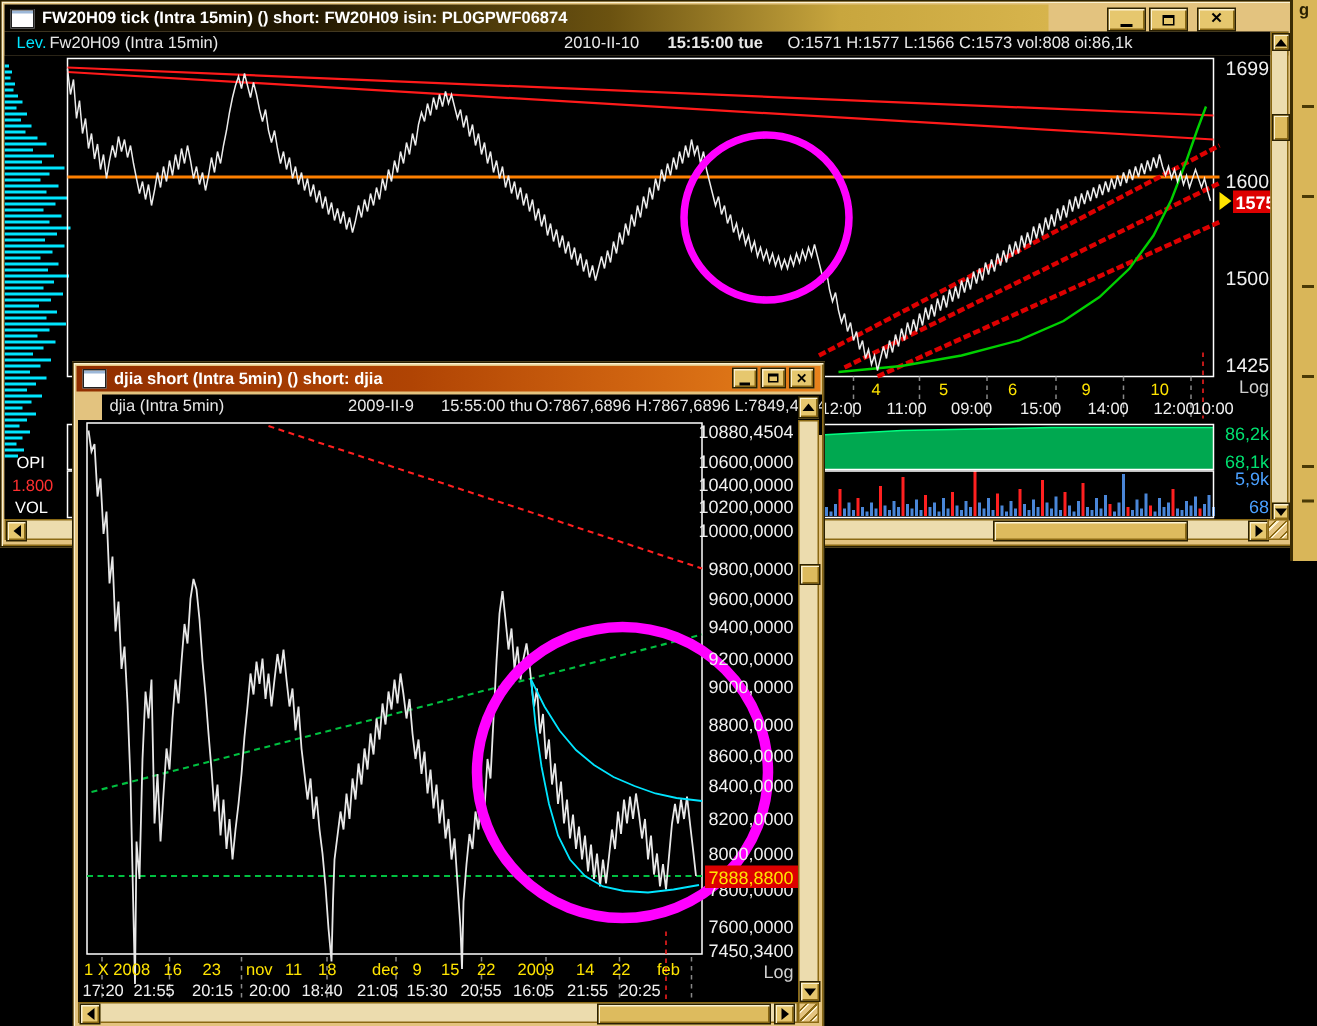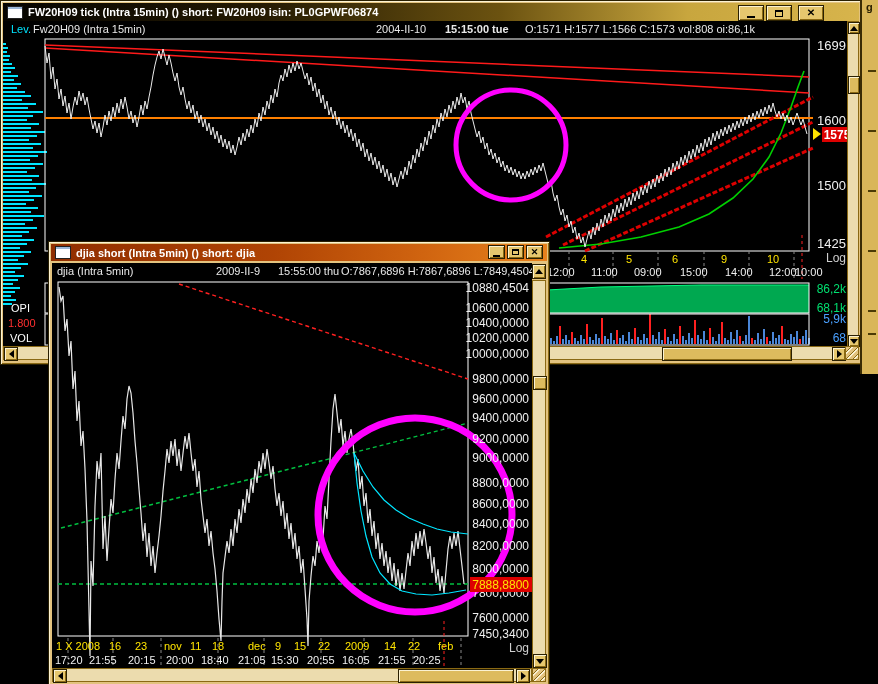--- a/index.html
+++ b/index.html
@@ -41,38 +41,38 @@
          border-left:2px solid #3a2c04;box-sizing:border-box;}
   #strip .stxt{position:absolute;left:4px;top:1px;color:#2a2002;font-size:11px;font-weight:bold;}
   .stick{position:absolute;right:2px;width:8px;height:2px;background:#4a3a06;}
 </style>
 </head>
 <body>
 
 <div id="screen">
 
   <div class="win" id="win-main" style="left:0;top:0;width:860px;height:363px;">
-    <div class="titlebar tb-main" style="left:2px;top:2px;width:856px;">
+    <div class="titlebar tb-main" style="left:2px;top:2px;width:696px;">
       <div class="winicon"></div>
       <div class="title-text">FW20H09 tick  (Intra 15min)   () short: FW20H09 isin: PL0GPWF06874</div>
     </div>
     <div class="btn3d" style="left:737px;top:4px;width:26px;height:16px;">
         <div class="g-min"></div>
       </div>
     <div class="btn3d" style="left:765px;top:4px;width:26px;height:16px;">
         <div class="g-max"></div>
       </div>
     <div class="btn3d" style="left:797px;top:4px;width:26px;height:16px;">
         <span class="g-x">✕</span>
       </div>
 
     <div class="hdr" style="left:2px;top:20px;width:856px;height:16px;">
       <span style="left:8px;color:#00e5ff;">Lev.</span>
       <span style="left:30px;">Fw20H09 (Intra 15min)</span>
-      <span style="left:373px;">2004-II-10</span>
+      <span style="left:373px;">2010-II-10</span>
       <span style="left:442px;font-weight:bold;">15:15:00 tue</span>
       <span style="left:522px;text-align:center;">O:1571 H:1577 L:1566 C:1573 vol:808 oi:86,1k</span>
     </div>
 
     <svg id="svg-main" class="svgchart" style="left:2px;top:36px;" width="844" height="309" viewBox="2 36 844 309">
         <rect x="2" y="36" width="844" height="309" fill="#000"></rect>
         <rect x="2" y="42" width="3" height="2" fill="#00e5ff"></rect>
         <rect x="2" y="46" width="5" height="2" fill="#00e5ff"></rect>
         <rect x="2" y="50" width="4" height="2" fill="#00e5ff"></rect>
         <rect x="2" y="54" width="7" height="2" fill="#00e5ff"></rect>
@@ -306,21 +306,21 @@
     <div class="btn3d" style="left:439px;top:3px;width:17px;height:14px;">
         <div class="g-min" style="width:7px;margin-top:7px;"></div>
       </div>
     <div class="btn3d" style="left:458px;top:3px;width:17px;height:14px;">
         <div class="g-max" style="width:7px;height:6px;"></div>
       </div>
     <div class="btn3d" style="left:477px;top:3px;width:17px;height:14px;">
         <span class="g-x" style="font-size:9px;">✕</span>
       </div>
 
-    <div class="hdr" style="left:3px;top:21px;width:480px;height:27px;">
+    <div class="hdr" style="left:19px;top:21px;width:480px;height:27px;">
       <span style="left:5px;">djia (Intra 5min)</span>
       <span style="left:164px;">2009-II-9</span>
       <span style="left:226px;">15:55:00 thu</span>
       <span style="left:289px;">O:7867,6896 H:7867,6896 L:7849,4504</span>
     </div>
     <div class="sbtn" style="left:483px;top:22px;width:14px;height:15px;">
         <div class="arr arr-up"></div>
       </div>
 
     <svg id="svg-djia" class="svgchart" style="left:3px;top:38px;" width="480" height="402" viewBox="51 279 480 402">

